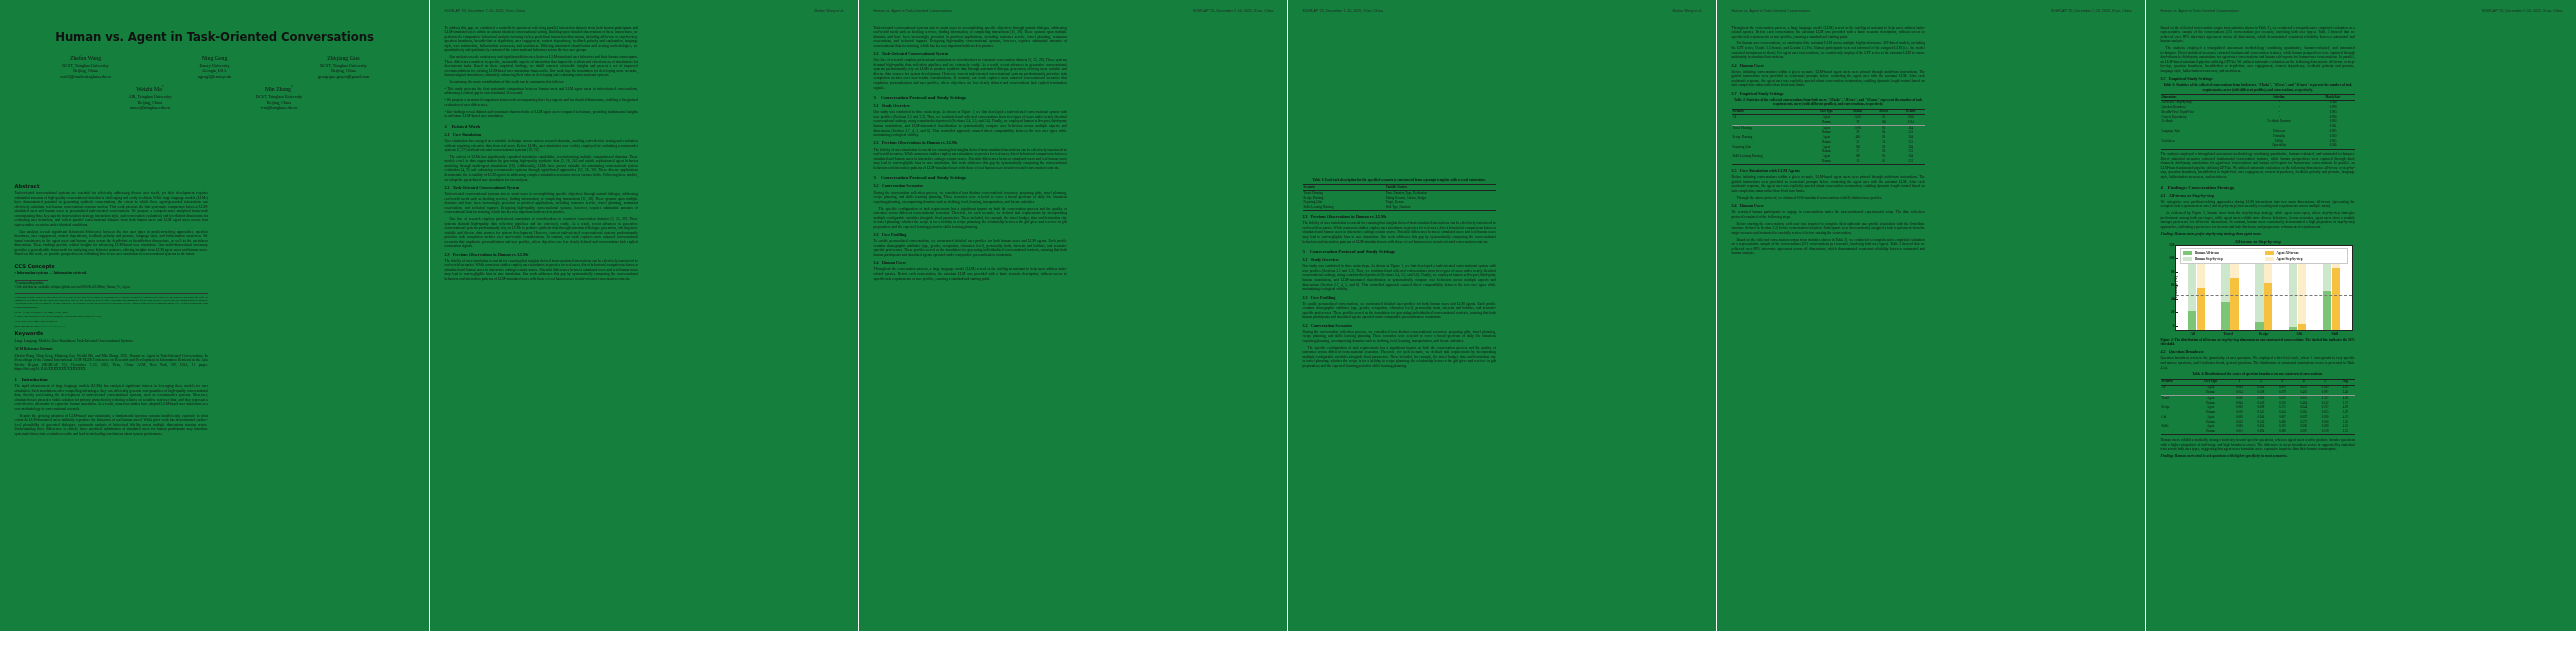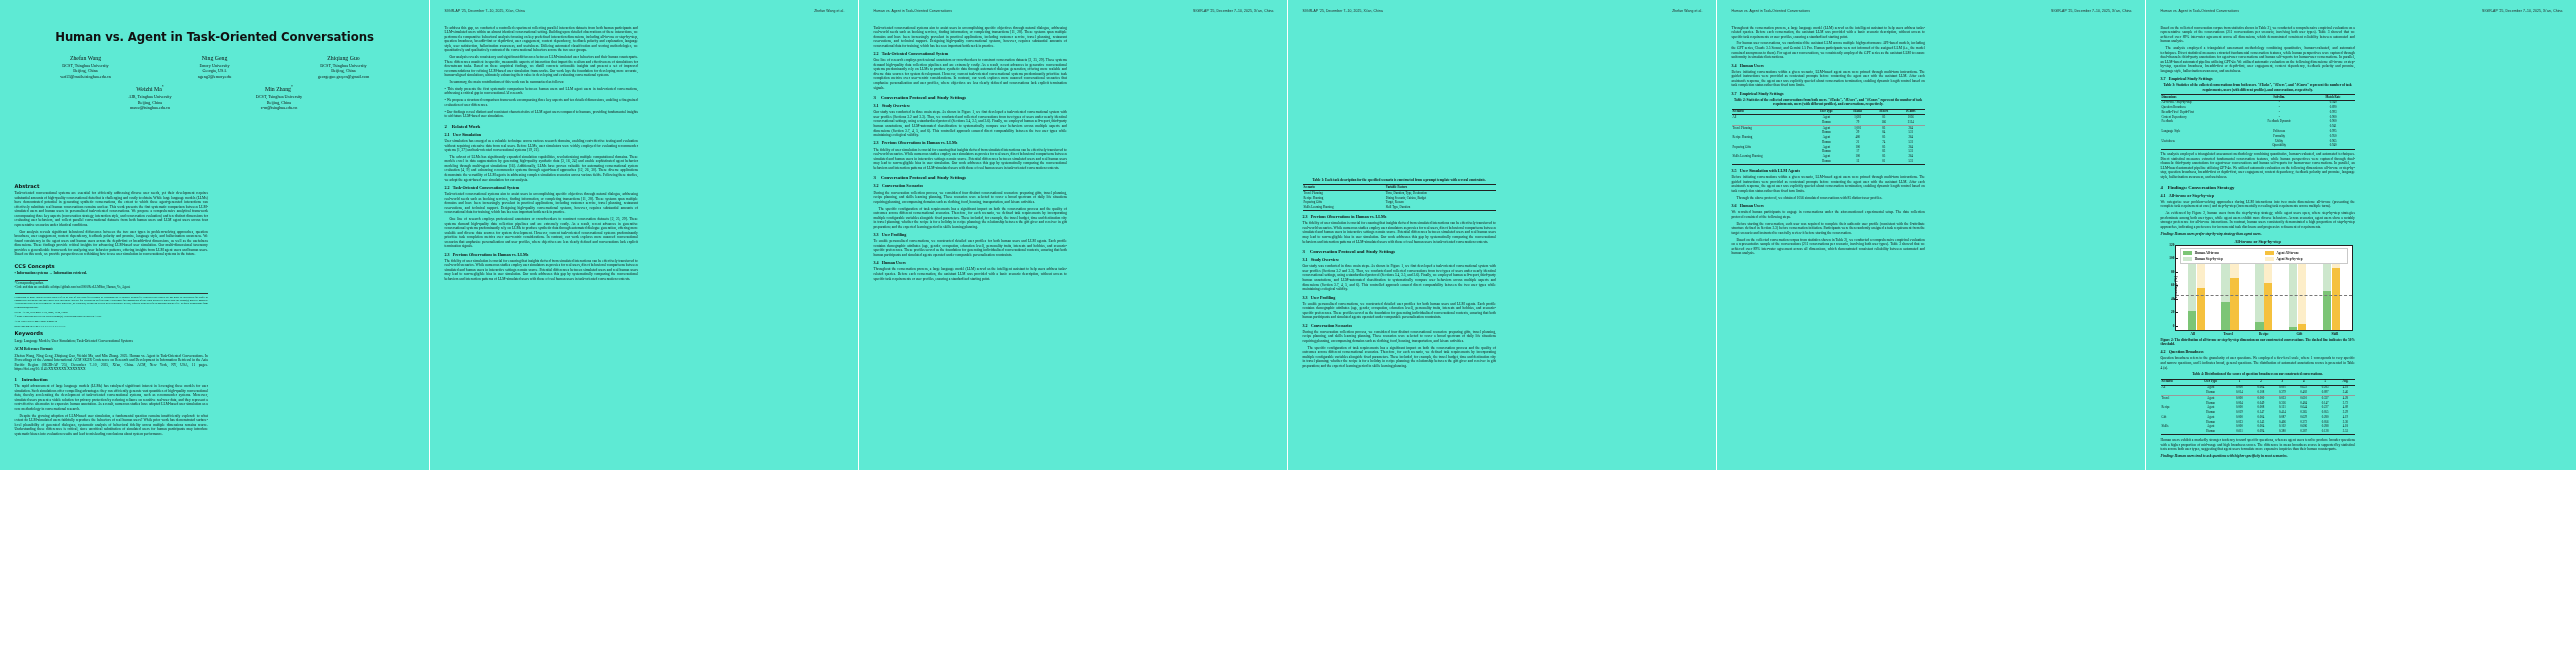--- a/index.html
+++ b/index.html
@@ -1,20 +1,20 @@
 <!DOCTYPE html>
 <html style="font-size:9px"><head>
 <meta charset="utf-8">
 <style>
   html,body{margin:0;padding:0;background:#ffffff;}
   body{width:2576px;height:667px;overflow:hidden;font-family:"Liberation Serif",serif;color:#111;}
   .sheet{position:relative;width:2576px;height:667px;background:#fff;}
 
   
-  .page{position:absolute;top:0;height:470px;background:#5eead4;}
+  .page{position:absolute;top:0;height:631px;background:#15803d;}
   .p1{left:0;    width:429px;}
   .p2{left:429px;width:429px;}
   .p3{left:858px;width:429px;}
   .p4{left:1287px;width:429px;}
   .p5{left:1716px;width:429px;}
   .p6{left:2145px;width:431px;}
   .page + .page{border-left:0.6px solid #ffffff;}
 
   .runhead{position:absolute;top:9.4px;font-size:3.4px;color:#222;font-family:"Liberation Sans",sans-serif;letter-spacing:0.1px;}
   .rh-l{left:14.5px;} .rh-r{right:14.5px;}

